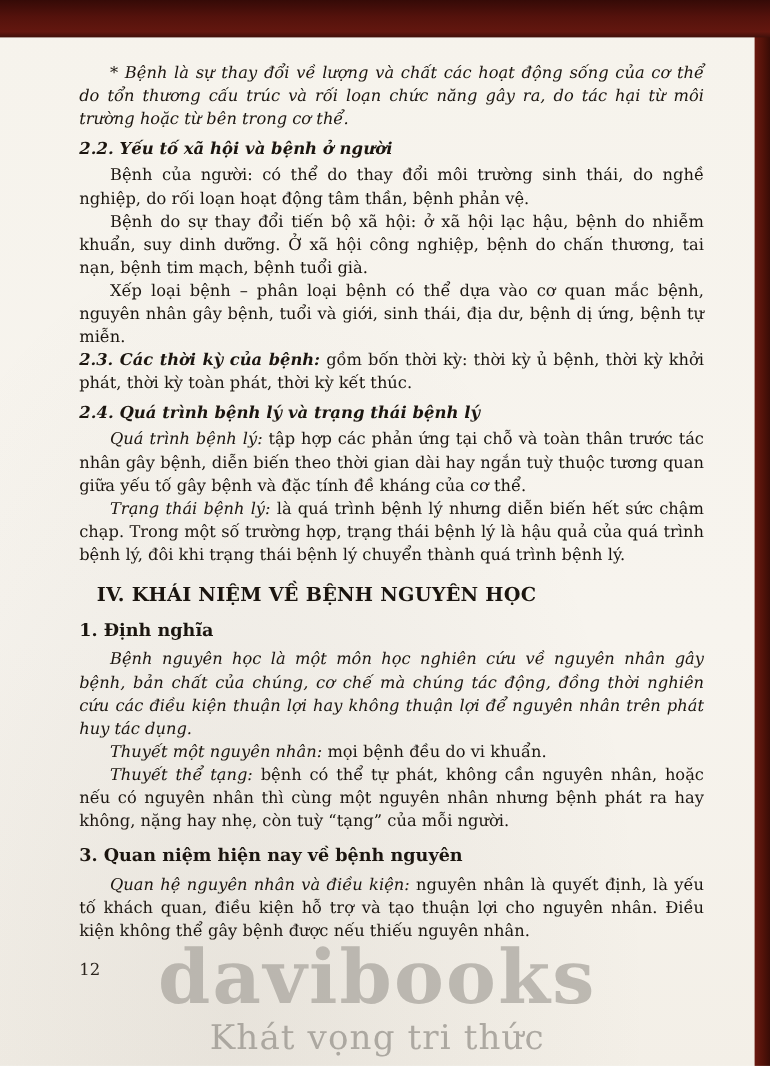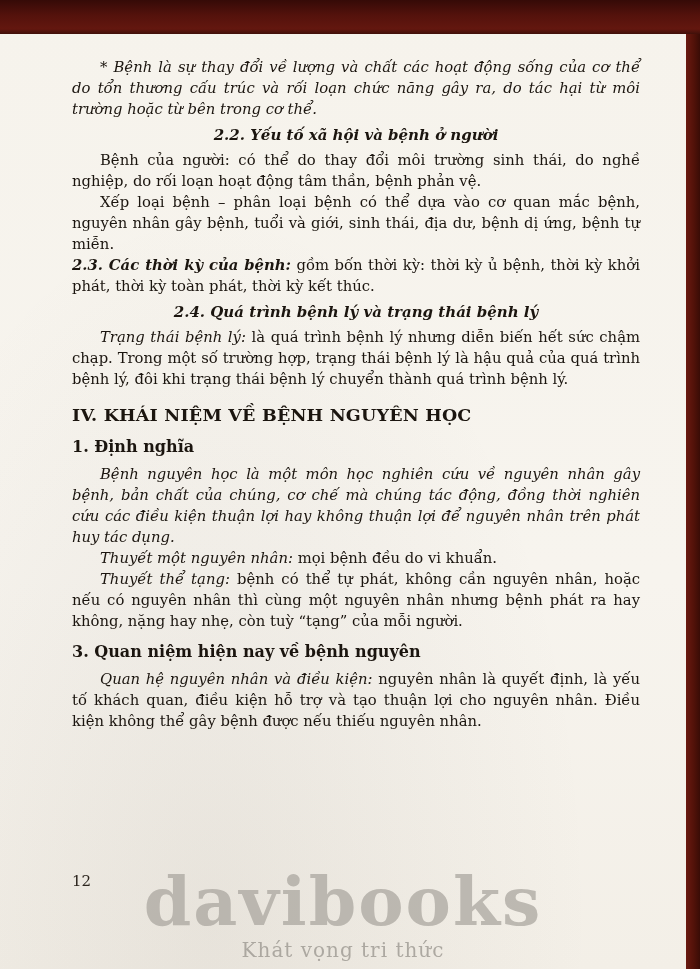--- a/index.html
+++ b/index.html
@@ -29,66 +29,68 @@
     color:#1b150f;
     font-size:14.8px; line-height:21px;
     text-align:justify;
     z-index:1;
   }
   .para { text-indent:28px; }
   .flush { text-indent:0; }
   .it { font-style:italic; }
   .i-lead { font-style:italic; }
   .bi-lead { font-style:italic; font-weight:bold; }
-  .h-bi { font-weight:bold; font-style:italic; font-size:15px; margin:6px 0 3px; text-align:center; }
-  .h-section { font-weight:bold; font-size:17.5px; letter-spacing:.2px; margin:16px 0 9px; text-align:left; }
+  .h-bi { font-weight:bold; font-style:italic; font-size:15px; margin:6px 0 3px; text-align:left; }
+  .h-section { font-weight:bold; font-size:17.5px; letter-spacing:.2px; margin:16px 16px 9px; text-align:left; }
   .h-sub { font-weight:bold; font-size:16px; margin:10px 0 6px; text-align:left; }
 
   .page-number {
     position:absolute; left:72px; top:872px; z-index:4;
     font-size:15px; color:#2b241d;
   }
   .watermark {
     position:absolute; left:0; right:14px; bottom:8px; z-index:4;
     text-align:center; pointer-events:none;
   }
   .wm-brand {
     font-family:"DejaVu Serif",serif; font-weight:bold;
     font-size:68px; line-height:1.05; letter-spacing:2px;
     color:#a9a59e; opacity:.72;
   }
   .wm-tagline {
     font-family:"DejaVu Serif",serif;
-    font-size:20px; line-height:1.1; margin-top:2px;
+    font-size:31px; line-height:1.1; margin-top:2px;
     color:#9d9992; opacity:.8; letter-spacing:1px;
   }
 </style>
 </head>
 <body>
 
 <div class="scan">
 
   <div class="band-top"></div>
   <div class="band-right"></div>
 
   <div class="page">
 
     <p class="para it">* Bệnh là sự thay đổi về lượng và chất các hoạt động sống của cơ thể do tổn thương cấu trúc và rối loạn chức năng gây ra, do tác hại từ môi trường hoặc từ bên trong cơ thể.</p>
 
     <h3 class="h-bi">2.2. Yếu tố xã hội và bệnh ở người</h3>
 
     <p class="para">Bệnh của người: có thể do thay đổi môi trường sinh thái, do nghề nghiệp, do rối loạn hoạt động tâm thần, bệnh phản vệ.</p>
 
+    <p class="para">Bệnh do sự thay đổi tiến bộ xã hội: ở xã hội lạc hậu, bệnh do nhiễm khuẩn, suy dinh dưỡng. Ở xã hội công nghiệp, bệnh do chấn thương, tai nạn, bệnh tim mạch, bệnh tuổi già.</p>
 
     <p class="para">Xếp loại bệnh – phân loại bệnh có thể dựa vào cơ quan mắc bệnh, nguyên nhân gây bệnh, tuổi và giới, sinh thái, địa dư, bệnh dị ứng, bệnh tự miễn.</p>
 
     <p class="para flush"><span class="bi-lead">2.3. Các thời kỳ của bệnh:</span><span> gồm bốn thời kỳ: thời kỳ ủ bệnh, thời kỳ khởi phát, thời kỳ toàn phát, thời kỳ kết thúc.</span></p>
 
     <h3 class="h-bi">2.4. Quá trình bệnh lý và trạng thái bệnh lý</h3>
 
+    <p class="para"><span class="i-lead">Quá trình bệnh lý:</span><span> tập hợp các phản ứng tại chỗ và toàn thân trước tác nhân gây bệnh, diễn biến theo thời gian dài hay ngắn tuỳ thuộc tương quan giữa yếu tố gây bệnh và đặc tính đề kháng của cơ thể.</span></p>
 
     <p class="para"><span class="i-lead">Trạng thái bệnh lý:</span><span> là quá trình bệnh lý nhưng diễn biến hết sức chậm chạp. Trong một số trường hợp, trạng thái bệnh lý là hậu quả của quá trình bệnh lý, đôi khi trạng thái bệnh lý chuyển thành quá trình bệnh lý.</span></p>
 
     <h2 class="h-section">IV. KHÁI NIỆM VỀ BỆNH NGUYÊN HỌC</h2>
 
     <h3 class="h-sub">1. Định nghĩa</h3>
 
     <p class="para it">Bệnh nguyên học là một môn học nghiên cứu về nguyên nhân gây bệnh, bản chất của chúng, cơ chế mà chúng tác động, đồng thời nghiên cứu các điều kiện thuận lợi hay không thuận lợi để nguyên nhân trên phát huy tác dụng.</p>
 
 

